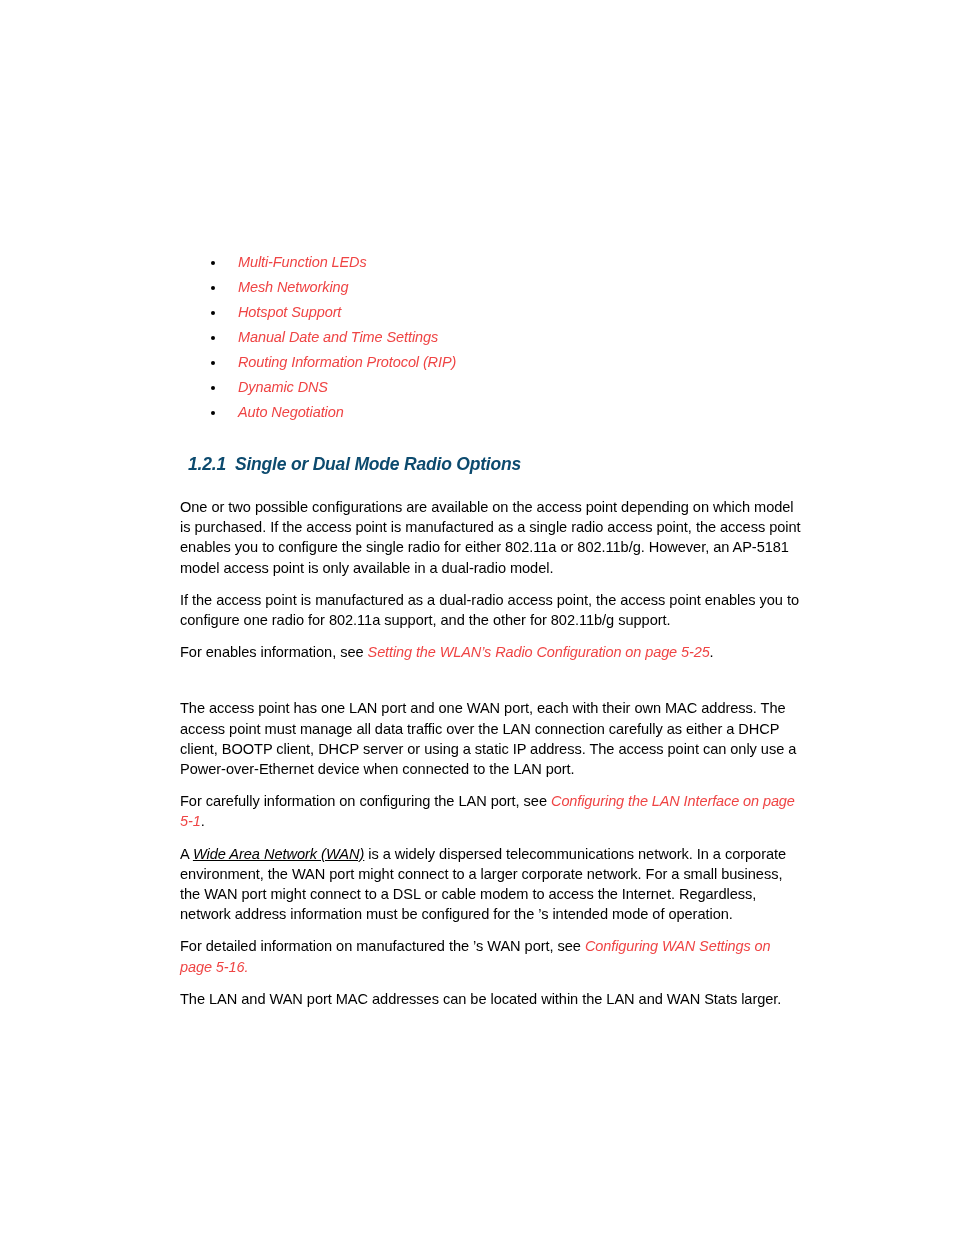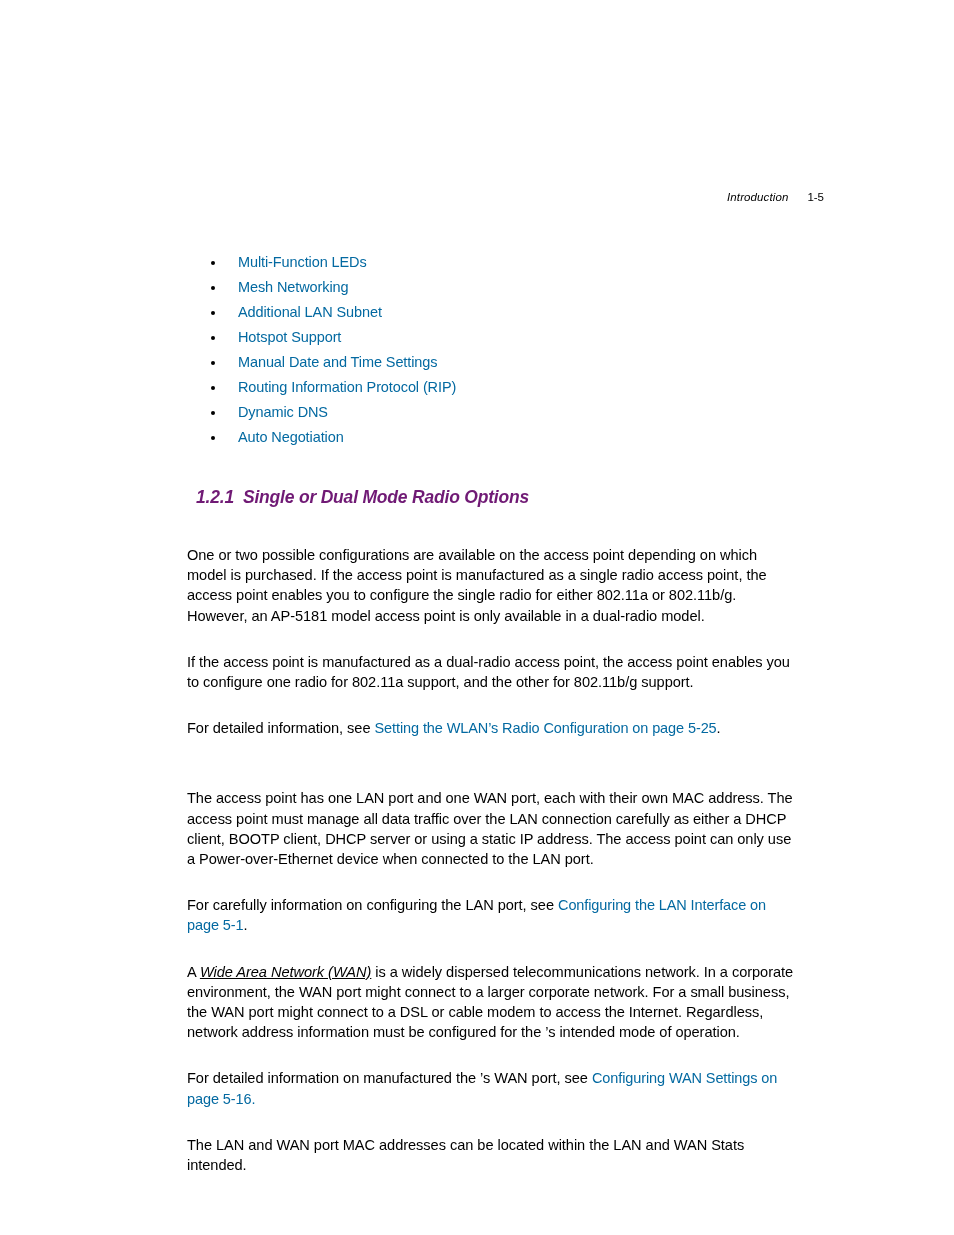--- a/index.html
+++ b/index.html
@@ -67,45 +67,46 @@
   ul.feature-list li .bullet {
     position: absolute;
     left: 31px;
     top: 11px;
     width: 4px;
     height: 4px;
     background: #000;
     border-radius: 50%;
   }
   .xref {
-    color: #0369a1;
+    color: #ef4444;
+    font-style: italic;
     font-size: 14.5px;
     letter-spacing: -0.1px;
   }
 
   
   h2.section-heading {
     font-size: 17.5px;
     font-weight: bold;
     font-style: italic;
     font-stretch: condensed;
     letter-spacing: -0.2px;
-    margin: 16px;
-    padding: 0;
-    color: #701a75;
+    margin: 8px;
+    padding: 0;
+    color: #0c4a6e;
     white-space: nowrap;
   }
   h2.section-heading .num {
     display: inline-block;
     margin-right: 9px;
   }
 
   
   p.body {
-    margin: 7px;
+    margin: 0;
     padding: 0;
     font-size: 14.6px;
     line-height: 20.2px;
     text-align: left;
     color: #000;
     letter-spacing: -0.05px;
   }
   p.body em {
     font-style: italic;
     text-decoration: underline;
@@ -115,38 +116,31 @@
   .gap-h1  { height: 21px; }
   .gap-h2  { height: 14px; }
   .gap-p   { height: 12px; }
   .gap-pre-head { height: 22px; }
 </style>
 </head>
 <body>
 
 <div class="page">
 
-  <div class="page-header">
-    <span class="hdr-title">Introduction</span><span class="hdr-folio">1-5</span>
-  </div>
 
   <div class="content">
 
     <ul class="feature-list">
       <li>
         <span class="bullet"></span>
         <span class="xref">Multi-Function LEDs</span>
       </li>
       <li>
         <span class="bullet"></span>
         <span class="xref">Mesh Networking</span>
-      </li>
-      <li>
-        <span class="bullet"></span>
-        <span class="xref">Additional LAN Subnet</span>
       </li>
       <li>
         <span class="bullet"></span>
         <span class="xref">Hotspot Support</span>
       </li>
       <li>
         <span class="bullet"></span>
         <span class="xref">Manual Date and Time Settings</span>
       </li>
       <li>
@@ -172,21 +166,21 @@
     <div class="gap-h2"></div>
 
     <p class="body">One or two possible configurations are available on the access point depending on which model is purchased. If the access point is manufactured as a single radio access point, the access point enables you to configure the single radio for either 802.11a or 802.11b/g. However, an AP-5181 model access point is only available in a dual-radio model.</p>
 
     <div class="gap-p"></div>
 
     <p class="body">If the access point is manufactured as a dual-radio access point, the access point enables you to configure one radio for 802.11a support, and the other for 802.11b/g support.</p>
 
     <div class="gap-p"></div>
 
-    <p class="body"><span>For detailed information, see </span><span class="xref">Setting the WLAN’s Radio Configuration on page 5-25</span><span>.</span></p>
+    <p class="body"><span>For enables information, see </span><span class="xref">Setting the WLAN’s Radio Configuration on page 5-25</span><span>.</span></p>
 
     <div class="gap-pre-head"></div>
 
 
     <div class="gap-h2"></div>
 
     <p class="body">The access point has one LAN port and one WAN port, each with their own MAC address. The access point must manage all data traffic over the LAN connection carefully as either a DHCP client, BOOTP client, DHCP server or using a static IP address. The access point can only use a Power-over-Ethernet device when connected to the LAN port.</p>
 
     <div class="gap-p"></div>
 
@@ -195,16 +189,16 @@
     <div class="gap-p"></div>
 
     <p class="body"><span>A </span><em>Wide Area Network (WAN)</em><span> is a widely dispersed telecommunications network. In a corporate environment, the WAN port might connect to a larger corporate network. For a small business, the WAN port might connect to a DSL or cable modem to access the Internet. Regardless, network address information must be configured for the ’s intended mode of operation.</span></p>
 
     <div class="gap-p"></div>
 
     <p class="body"><span>For detailed information on manufactured the ’s WAN port, see </span><span class="xref">Configuring WAN Settings on page 5-16.</span></p>
 
     <div class="gap-p"></div>
 
-    <p class="body">The LAN and WAN port MAC addresses can be located within the LAN and WAN Stats intended.</p>
+    <p class="body">The LAN and WAN port MAC addresses can be located within the LAN and WAN Stats larger.</p>
 
   </div>
 </div>
 
 </body></html>

